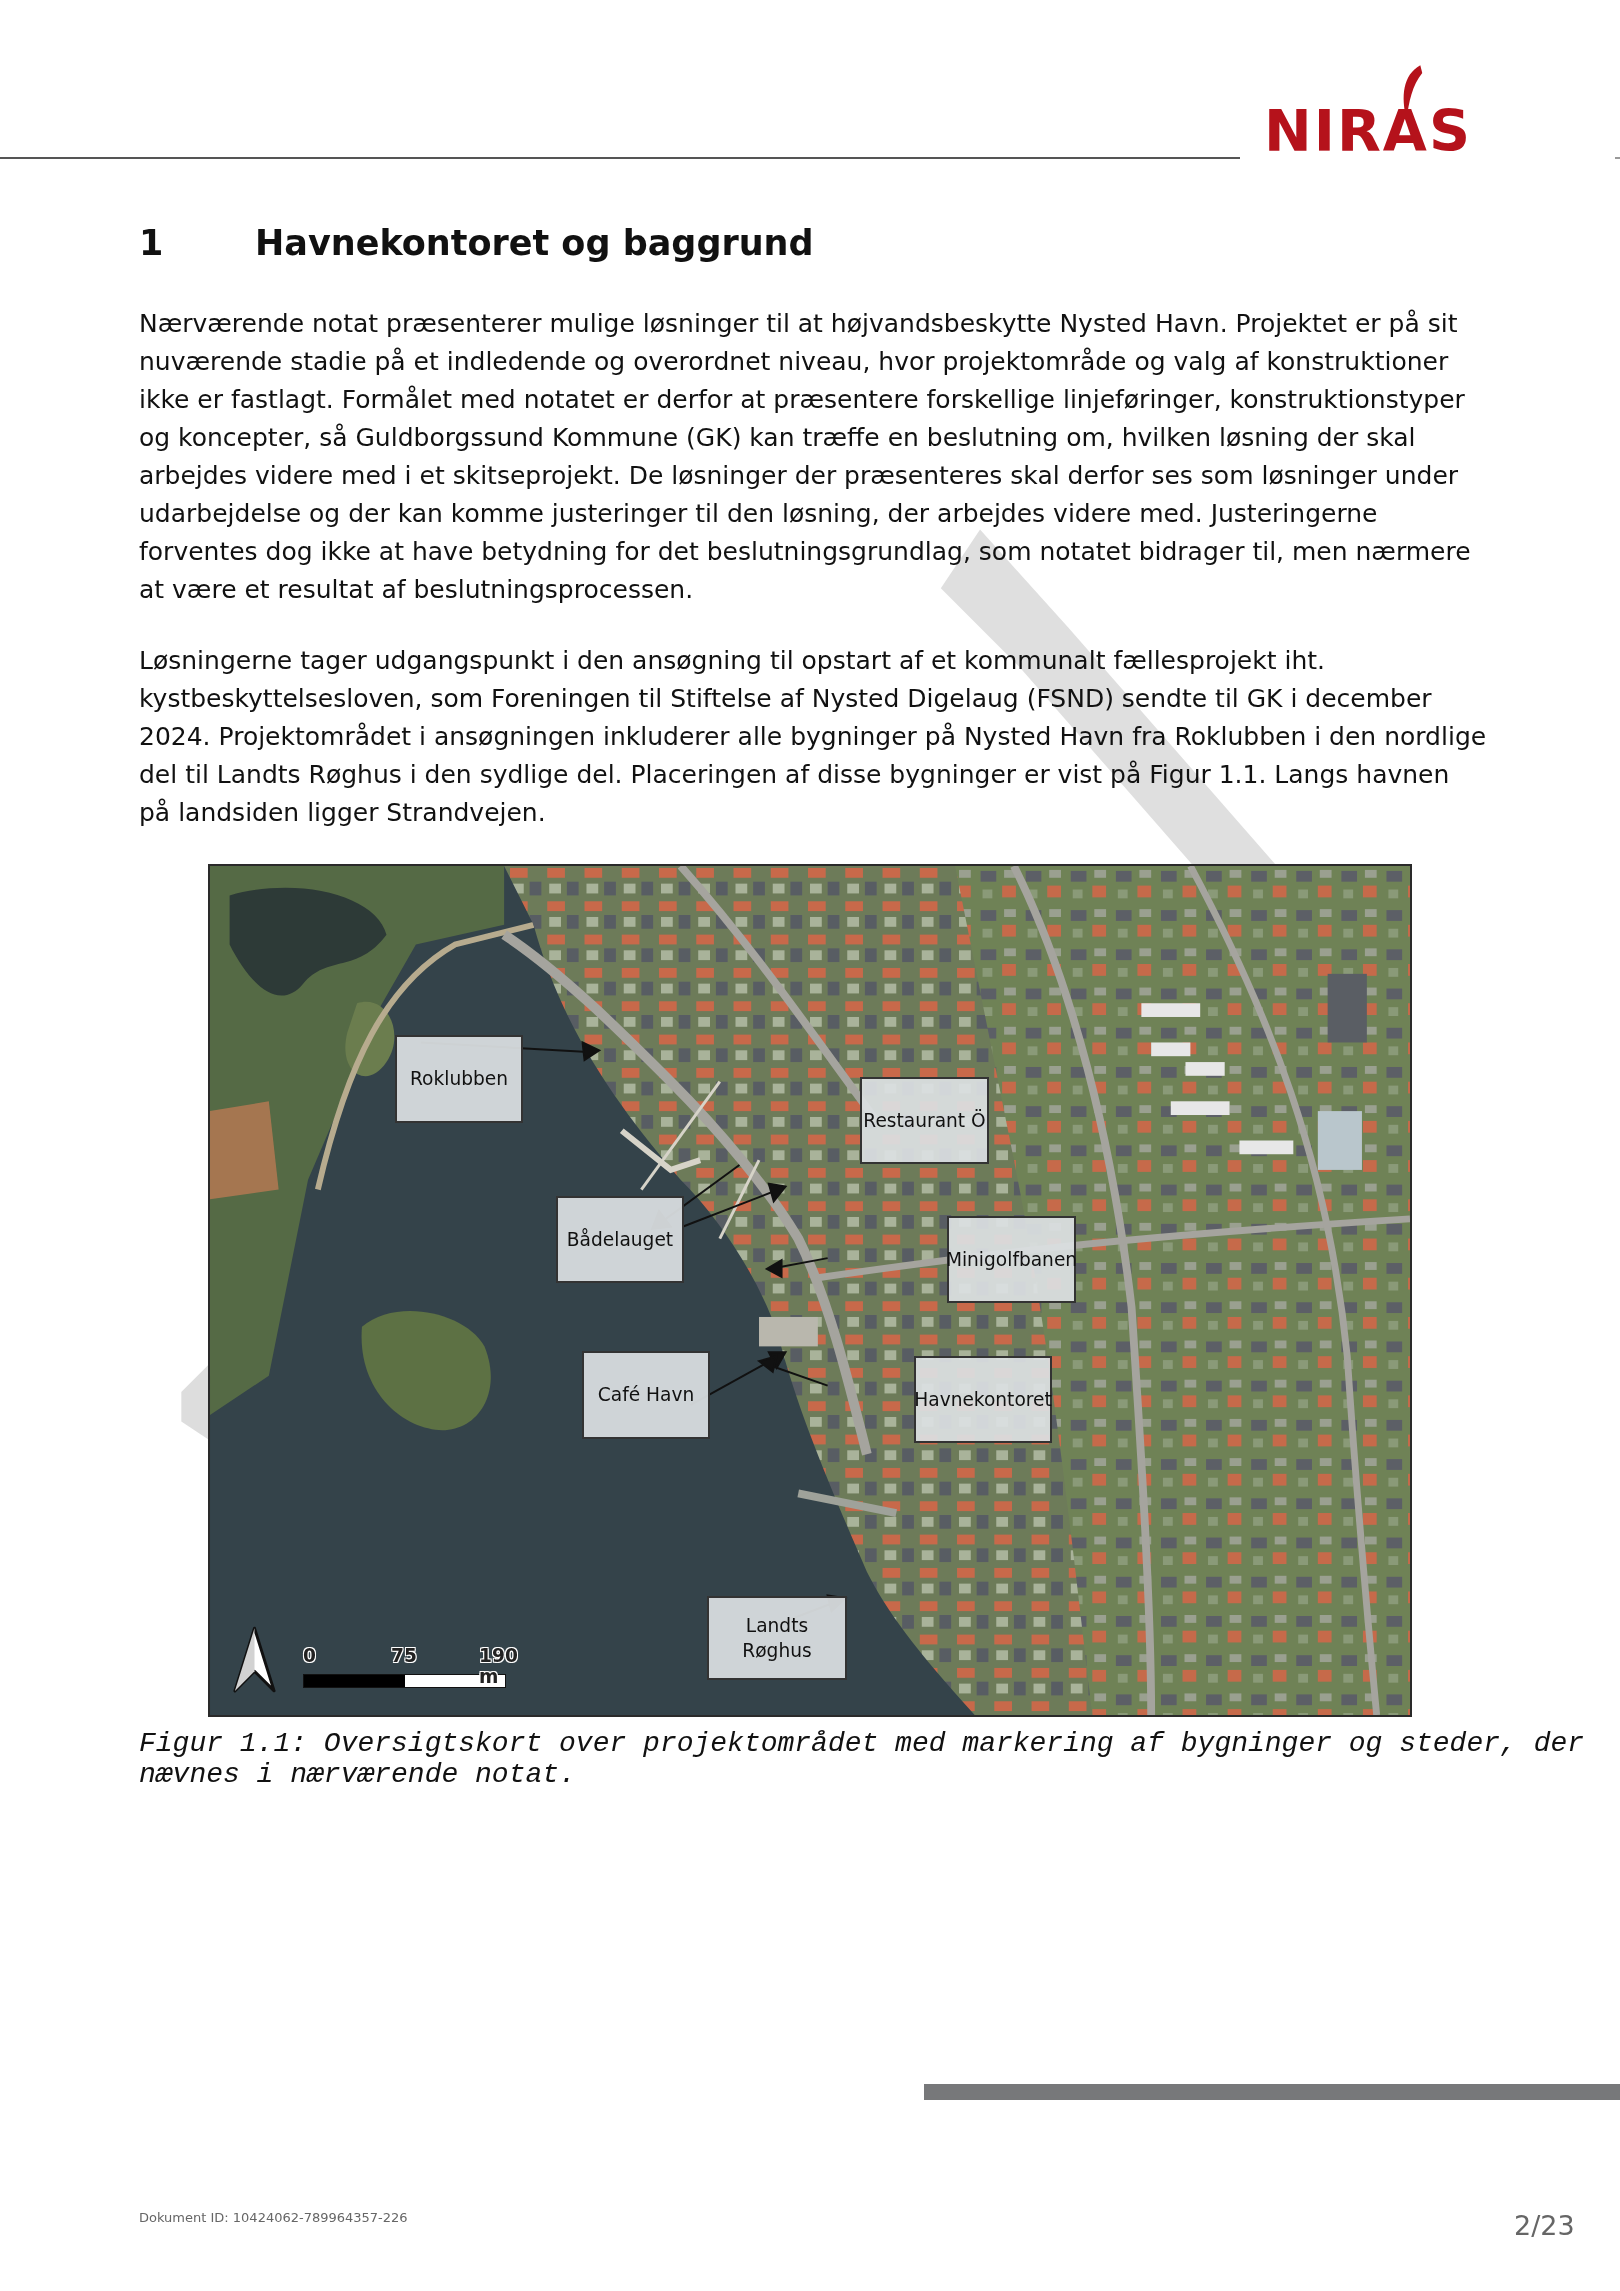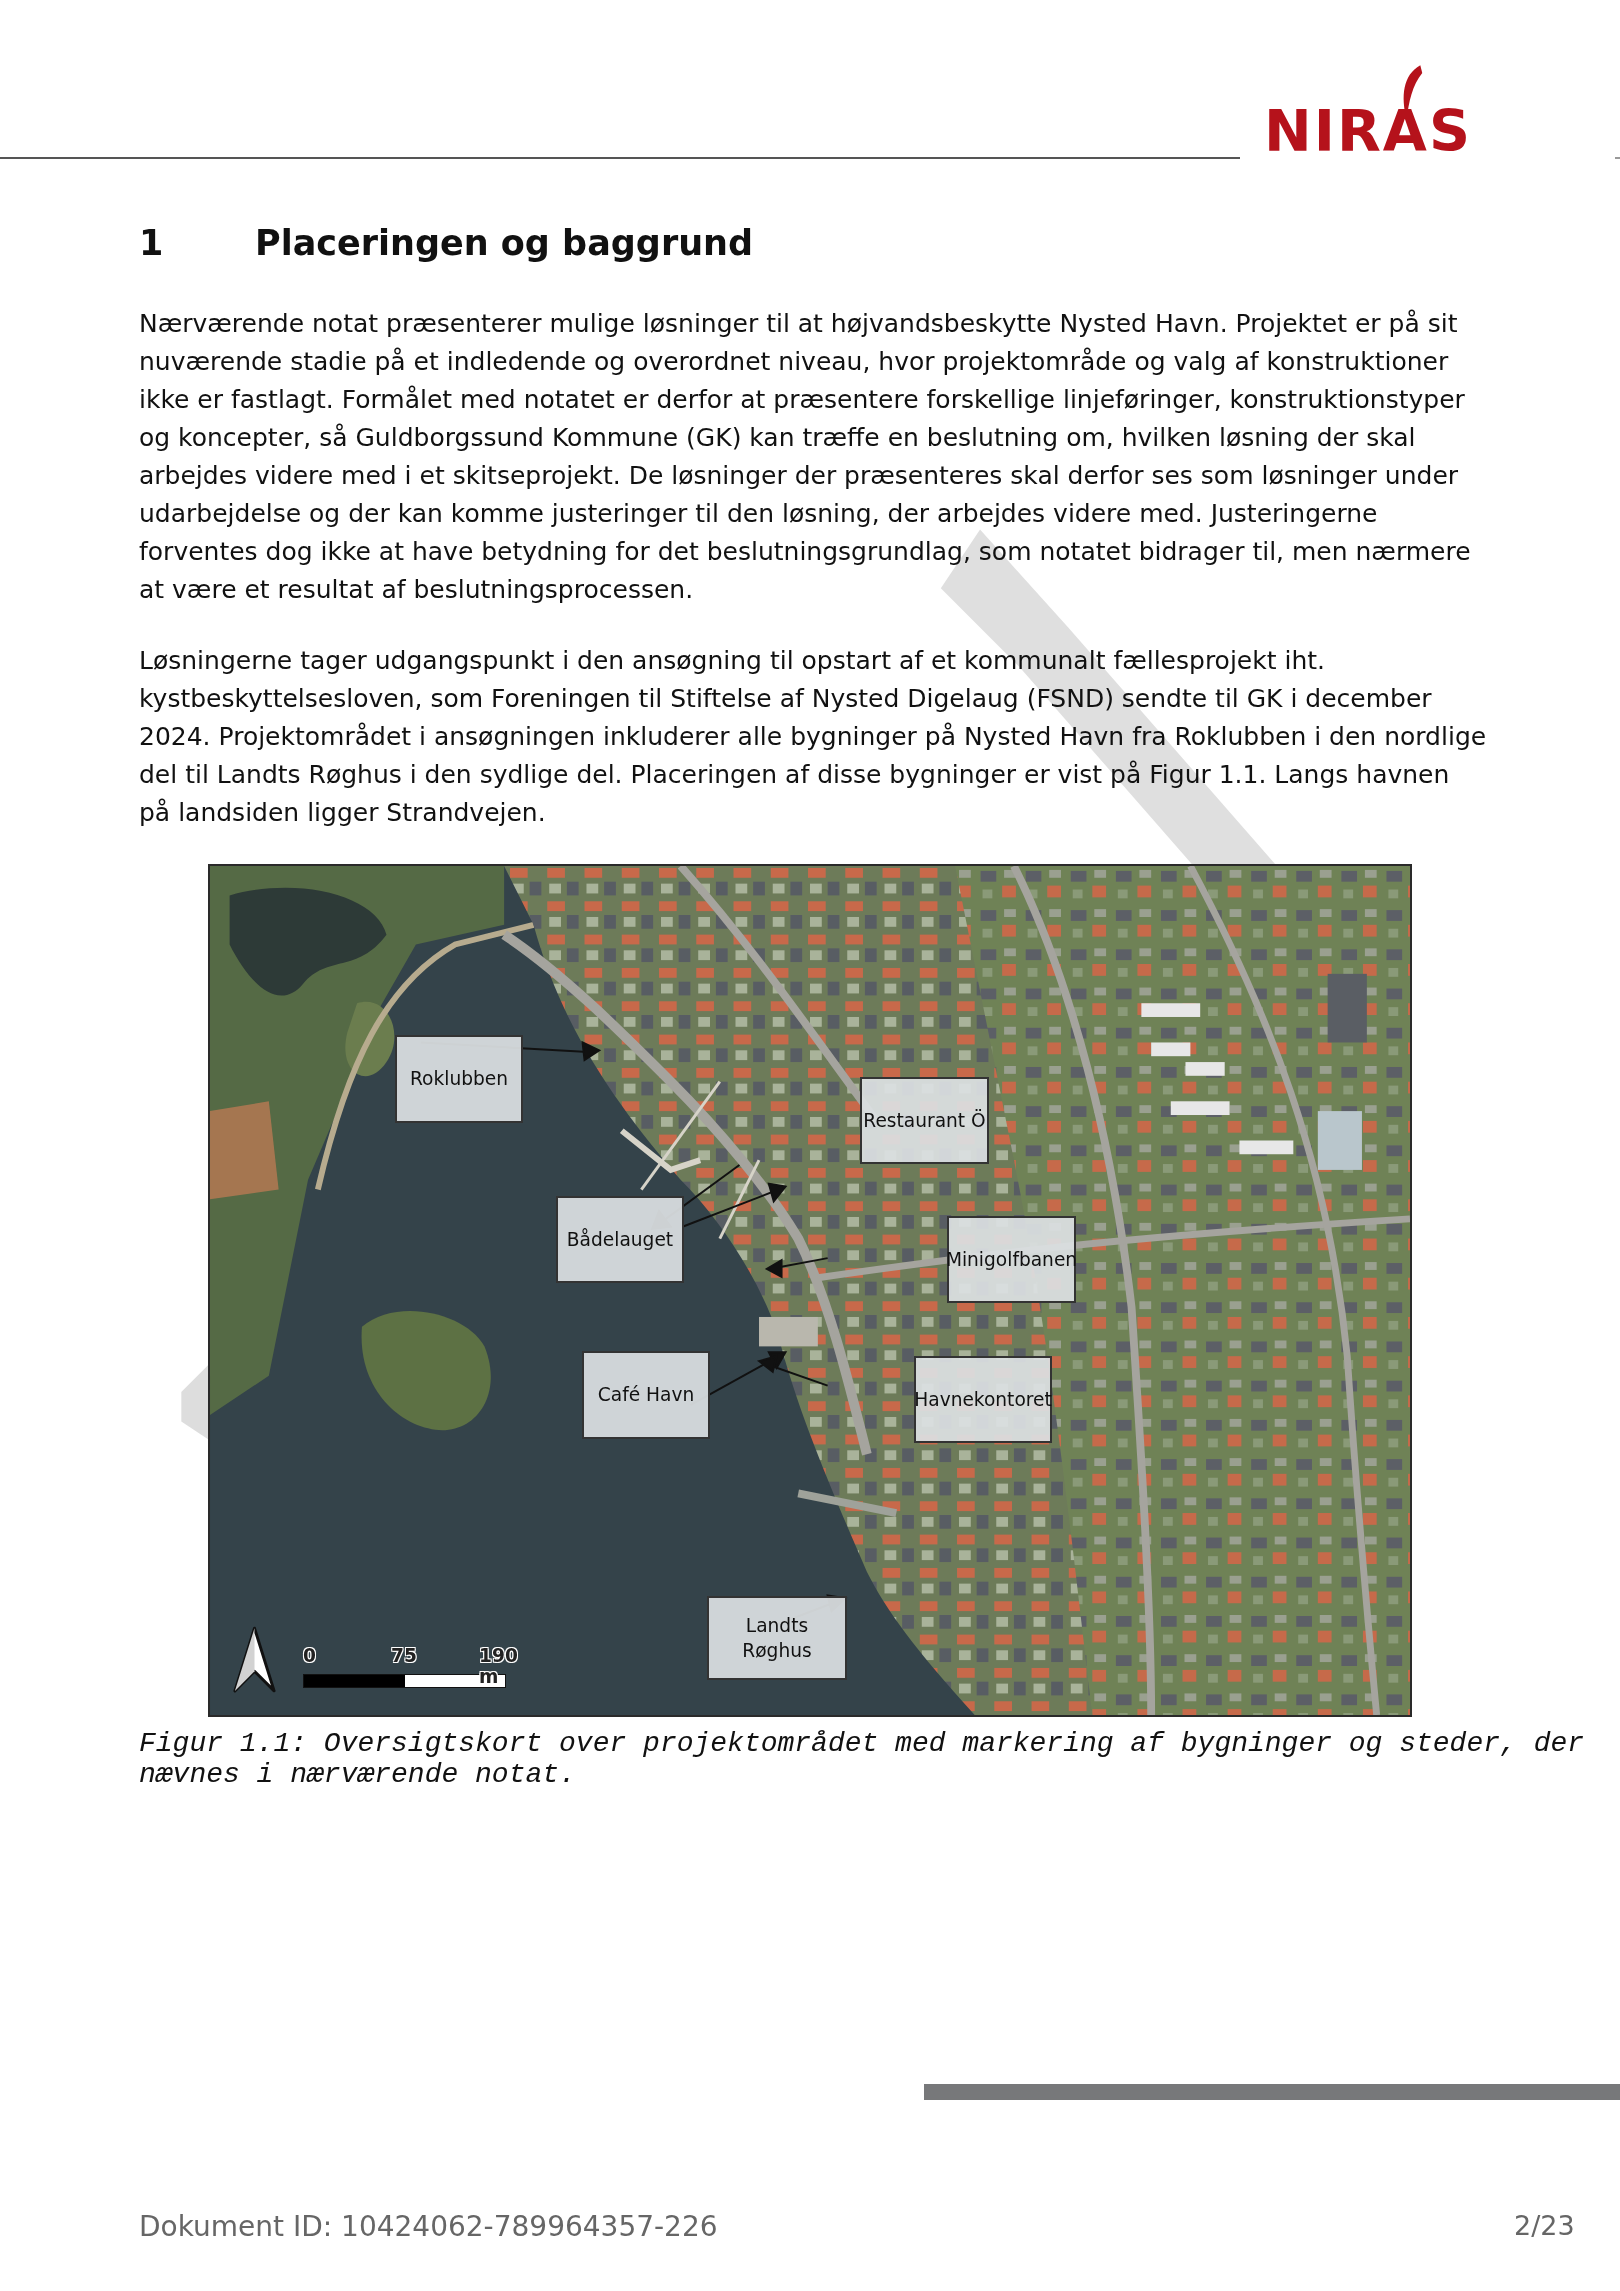--- a/index.html
+++ b/index.html
@@ -35,21 +35,21 @@
   .scale-labels { position: relative; height: 29px; font-size: 18.6px; font-weight: bold; color: #222;
                   text-shadow: -1px -1px 0 #fff, 1px -1px 0 #fff, -1px 1px 0 #fff, 1px 1px 0 #fff; }
   .scale-labels span { position: absolute; top: 0; }
   .scale-bar { display: flex; height: 11.8px; border: 1px solid #111; width: 201px; }
   .scale-bar .black { width: 50%; background: #000; }
   .scale-bar .white { width: 50%; background: #fff; }
 
   .caption { position: absolute; left: 139px; top: 1728px; font-size: 28px; font-style: italic; color: #111; font-family: Liberation Mono, monospace; }
 
   .footer-bar { position: absolute; left: 924px; top: 2084px; width: 696px; height: 15.7px; background: #77787a; }
-  .footer-id { position: absolute; left: 139px; top: 2210px; font-size: 28px; color: #666; }
+  .footer-id { position: absolute; left: 139px; top: 2210px; font-size: 13px; color: #666; }
   .footer-page { position: absolute; left: 1514px; top: 2210px; font-size: 27px; color: #666; }
 </style>
 </head>
 <body>
 
 <div class="header-rule"></div>
 <div class="header-rule-right"></div>
 <div class="logo">
   <svg class="logo-swoosh" width="39" height="59" viewBox="0 0 40 60">
     <path d="M28 2 C10 12 8 34 14 58 C16 40 20 22 30 10 Z" fill="#b5121b"></path>
@@ -57,21 +57,21 @@
   <div class="logo-text">NIRAS</div>
 </div>
 
 <svg class="watermark" width="1620" height="2292" viewBox="0 0 1653 2338">
   <polygon points="1000,540 1090,640 1440,1040 1390,1080 1040,680 960,600" fill="#d9d9d9" opacity="0.85"></polygon>
   <polygon points="1030,575 1085,630 1050,660 995,605" fill="#ffffff" opacity="0"></polygon>
   <polygon points="185,1420 215,1390 215,1470 185,1450" fill="#d9d9d9" opacity="0.9"></polygon>
 </svg>
 
 <div class="heading">
-  <span class="num">1</span><span>Placeringen og baggrund</span>
+  <span class="num">1</span><span>Havnekontoret og baggrund</span>
 </div>
 
 <p class="para para1">Nærværende notat præsenterer mulige løsninger til at højvandsbeskytte Nysted Havn. Projektet er på sit nuværende stadie på et indledende og overordnet niveau, hvor projektområde og valg af konstruktioner ikke er fastlagt. Formålet med notatet er derfor at præsentere forskellige linjeføringer, konstruktionstyper og koncepter, så Guldborgssund Kommune (GK) kan træffe en beslutning om, hvilken løsning der skal arbejdes videre med i et skitseprojekt. De løsninger der præsenteres skal derfor ses som løsninger under udarbejdelse og der kan komme justeringer til den løsning, der arbejdes videre med. Justeringerne forventes dog ikke at have betydning for det beslutningsgrundlag, som notatet bidrager til, men nærmere at være et resultat af beslutningsprocessen.</p>
 <p class="para para2">Løsningerne tager udgangspunkt i den ansøgning til opstart af et kommunalt fællesprojekt iht. kystbeskyttelsesloven, som Foreningen til Stiftelse af Nysted Digelaug (FSND) sendte til GK i december 2024. Projektområdet i ansøgningen inkluderer alle bygninger på Nysted Havn fra Roklubben i den nordlige del til Landts Røghus i den sydlige del. Placeringen af disse bygninger er vist på Figur 1.1. Langs havnen på landsiden ligger Strandvejen.</p>
 
 <div class="figure">
   <svg class="map-svg" width="1200" height="849" viewBox="0 0 1224 866">
     <defs>
       <pattern id="houses" width="46" height="40" patternUnits="userSpaceOnUse">
         <rect width="46" height="40" fill="#6f8256"></rect>

